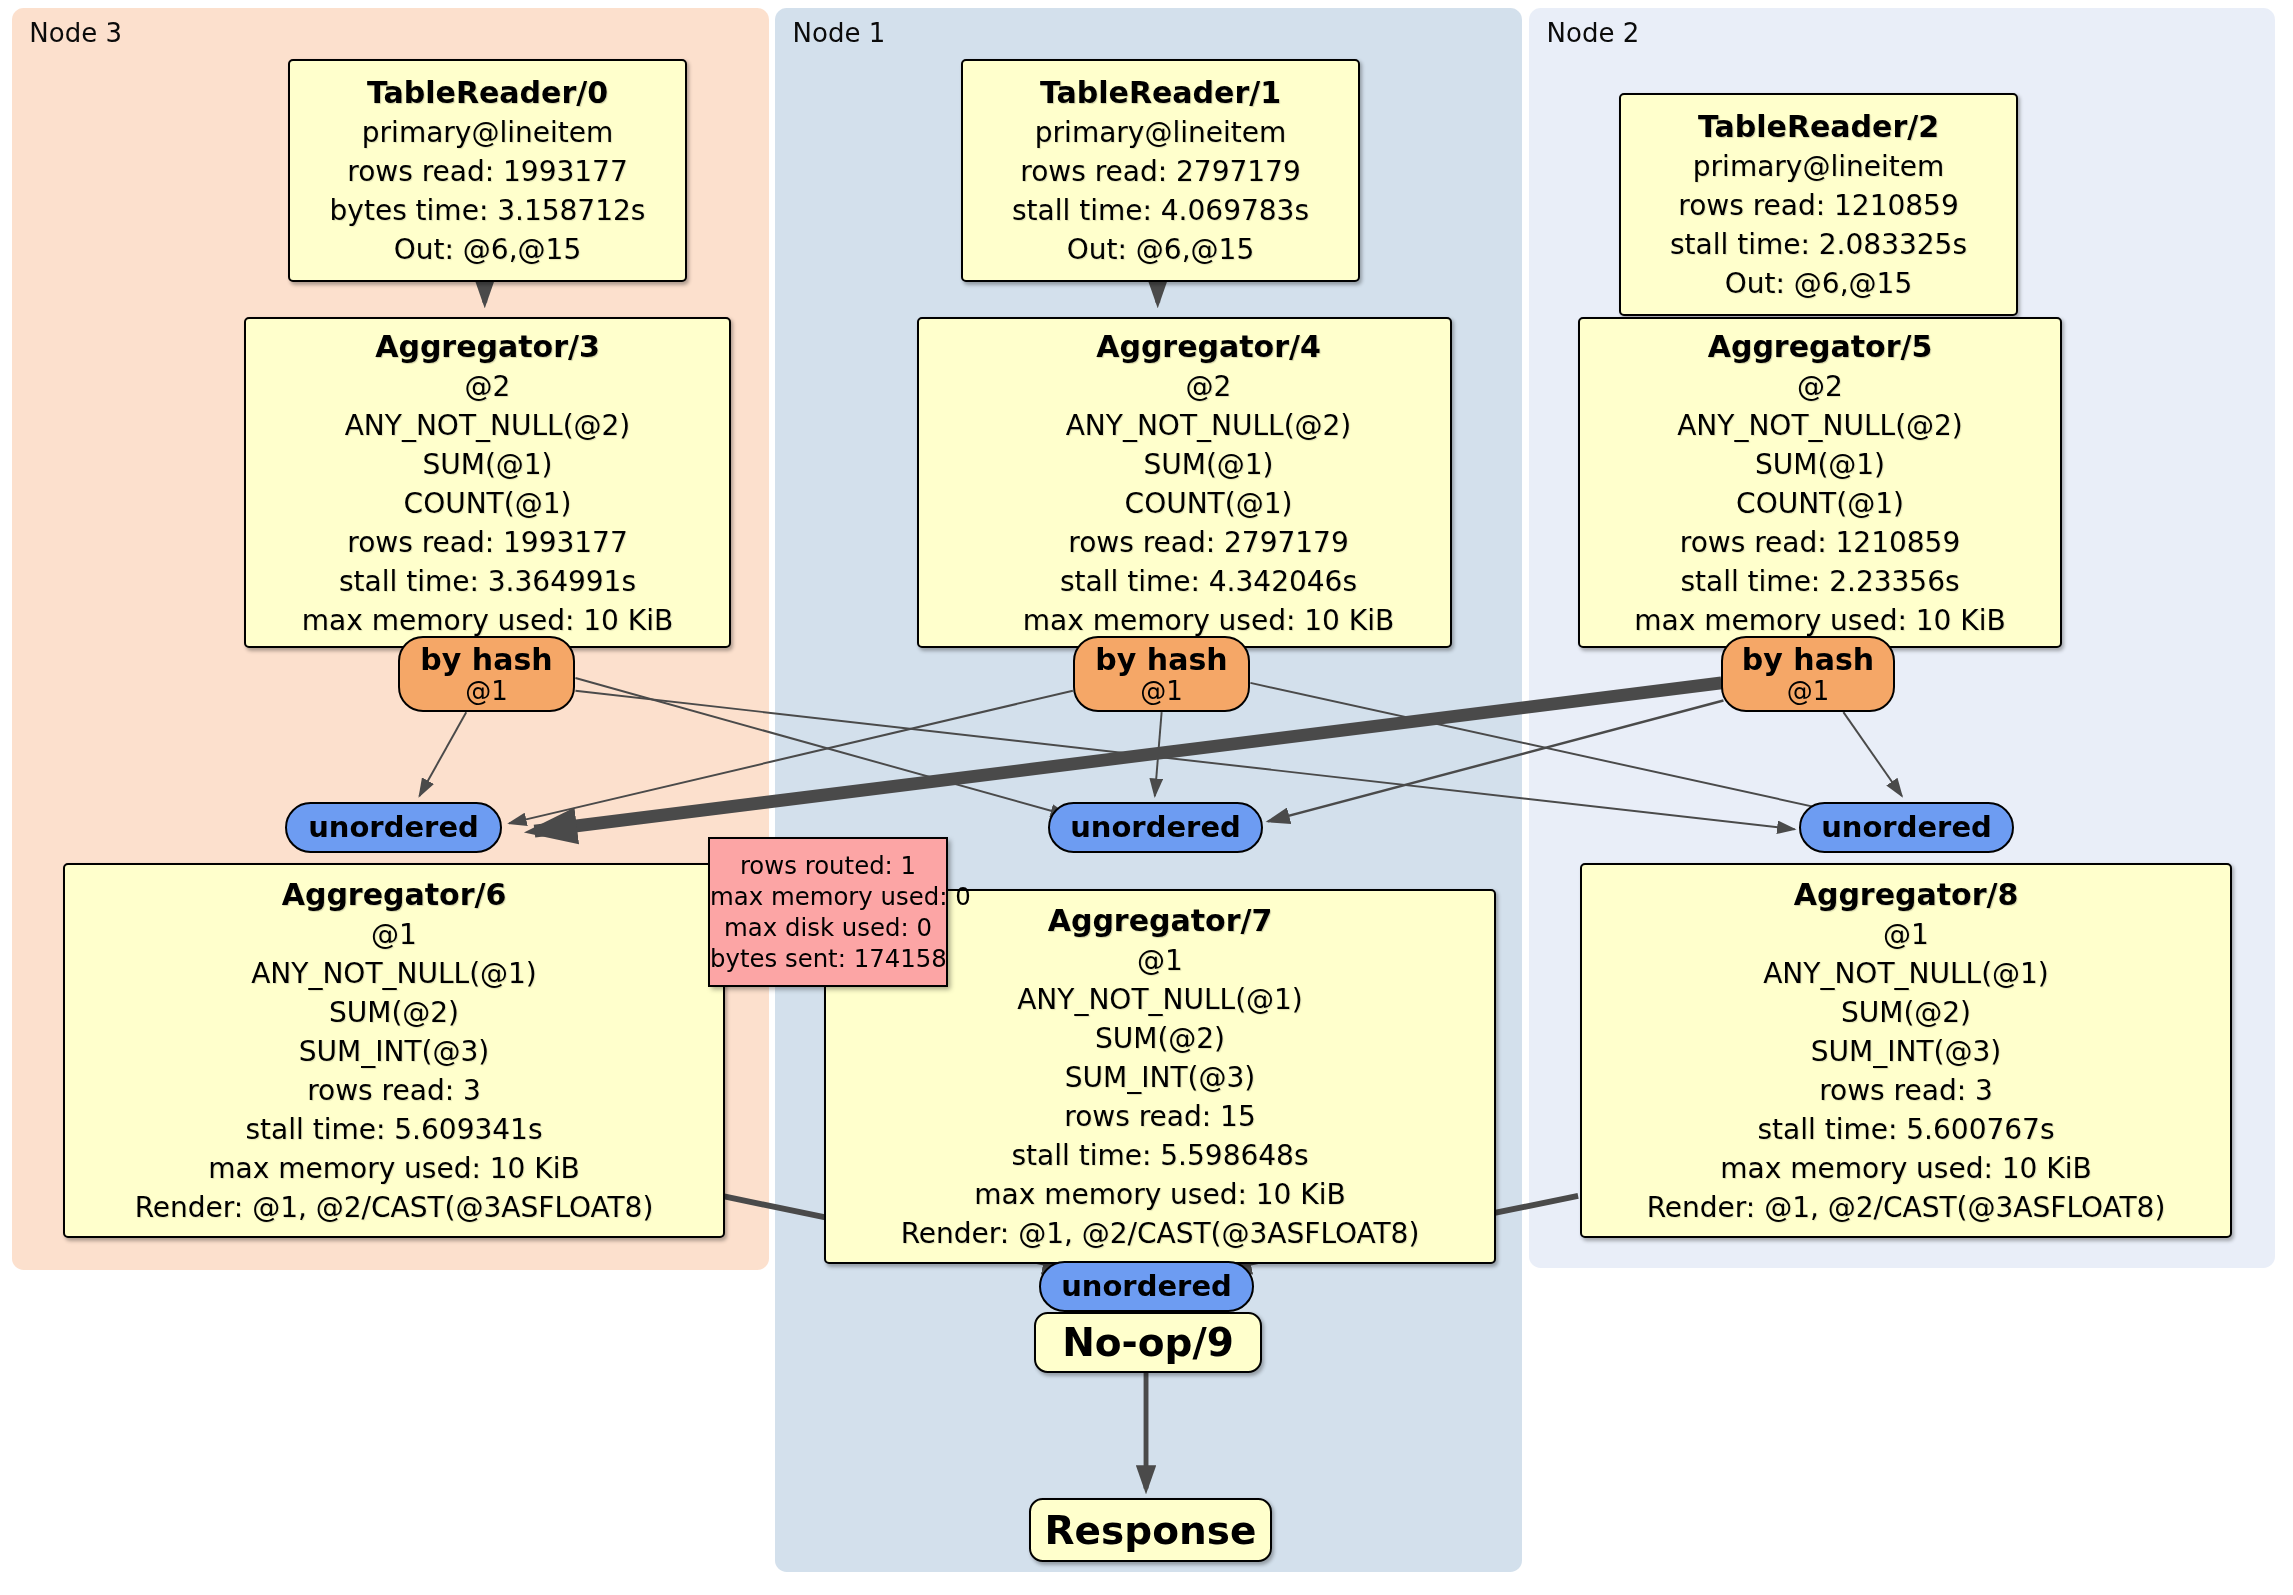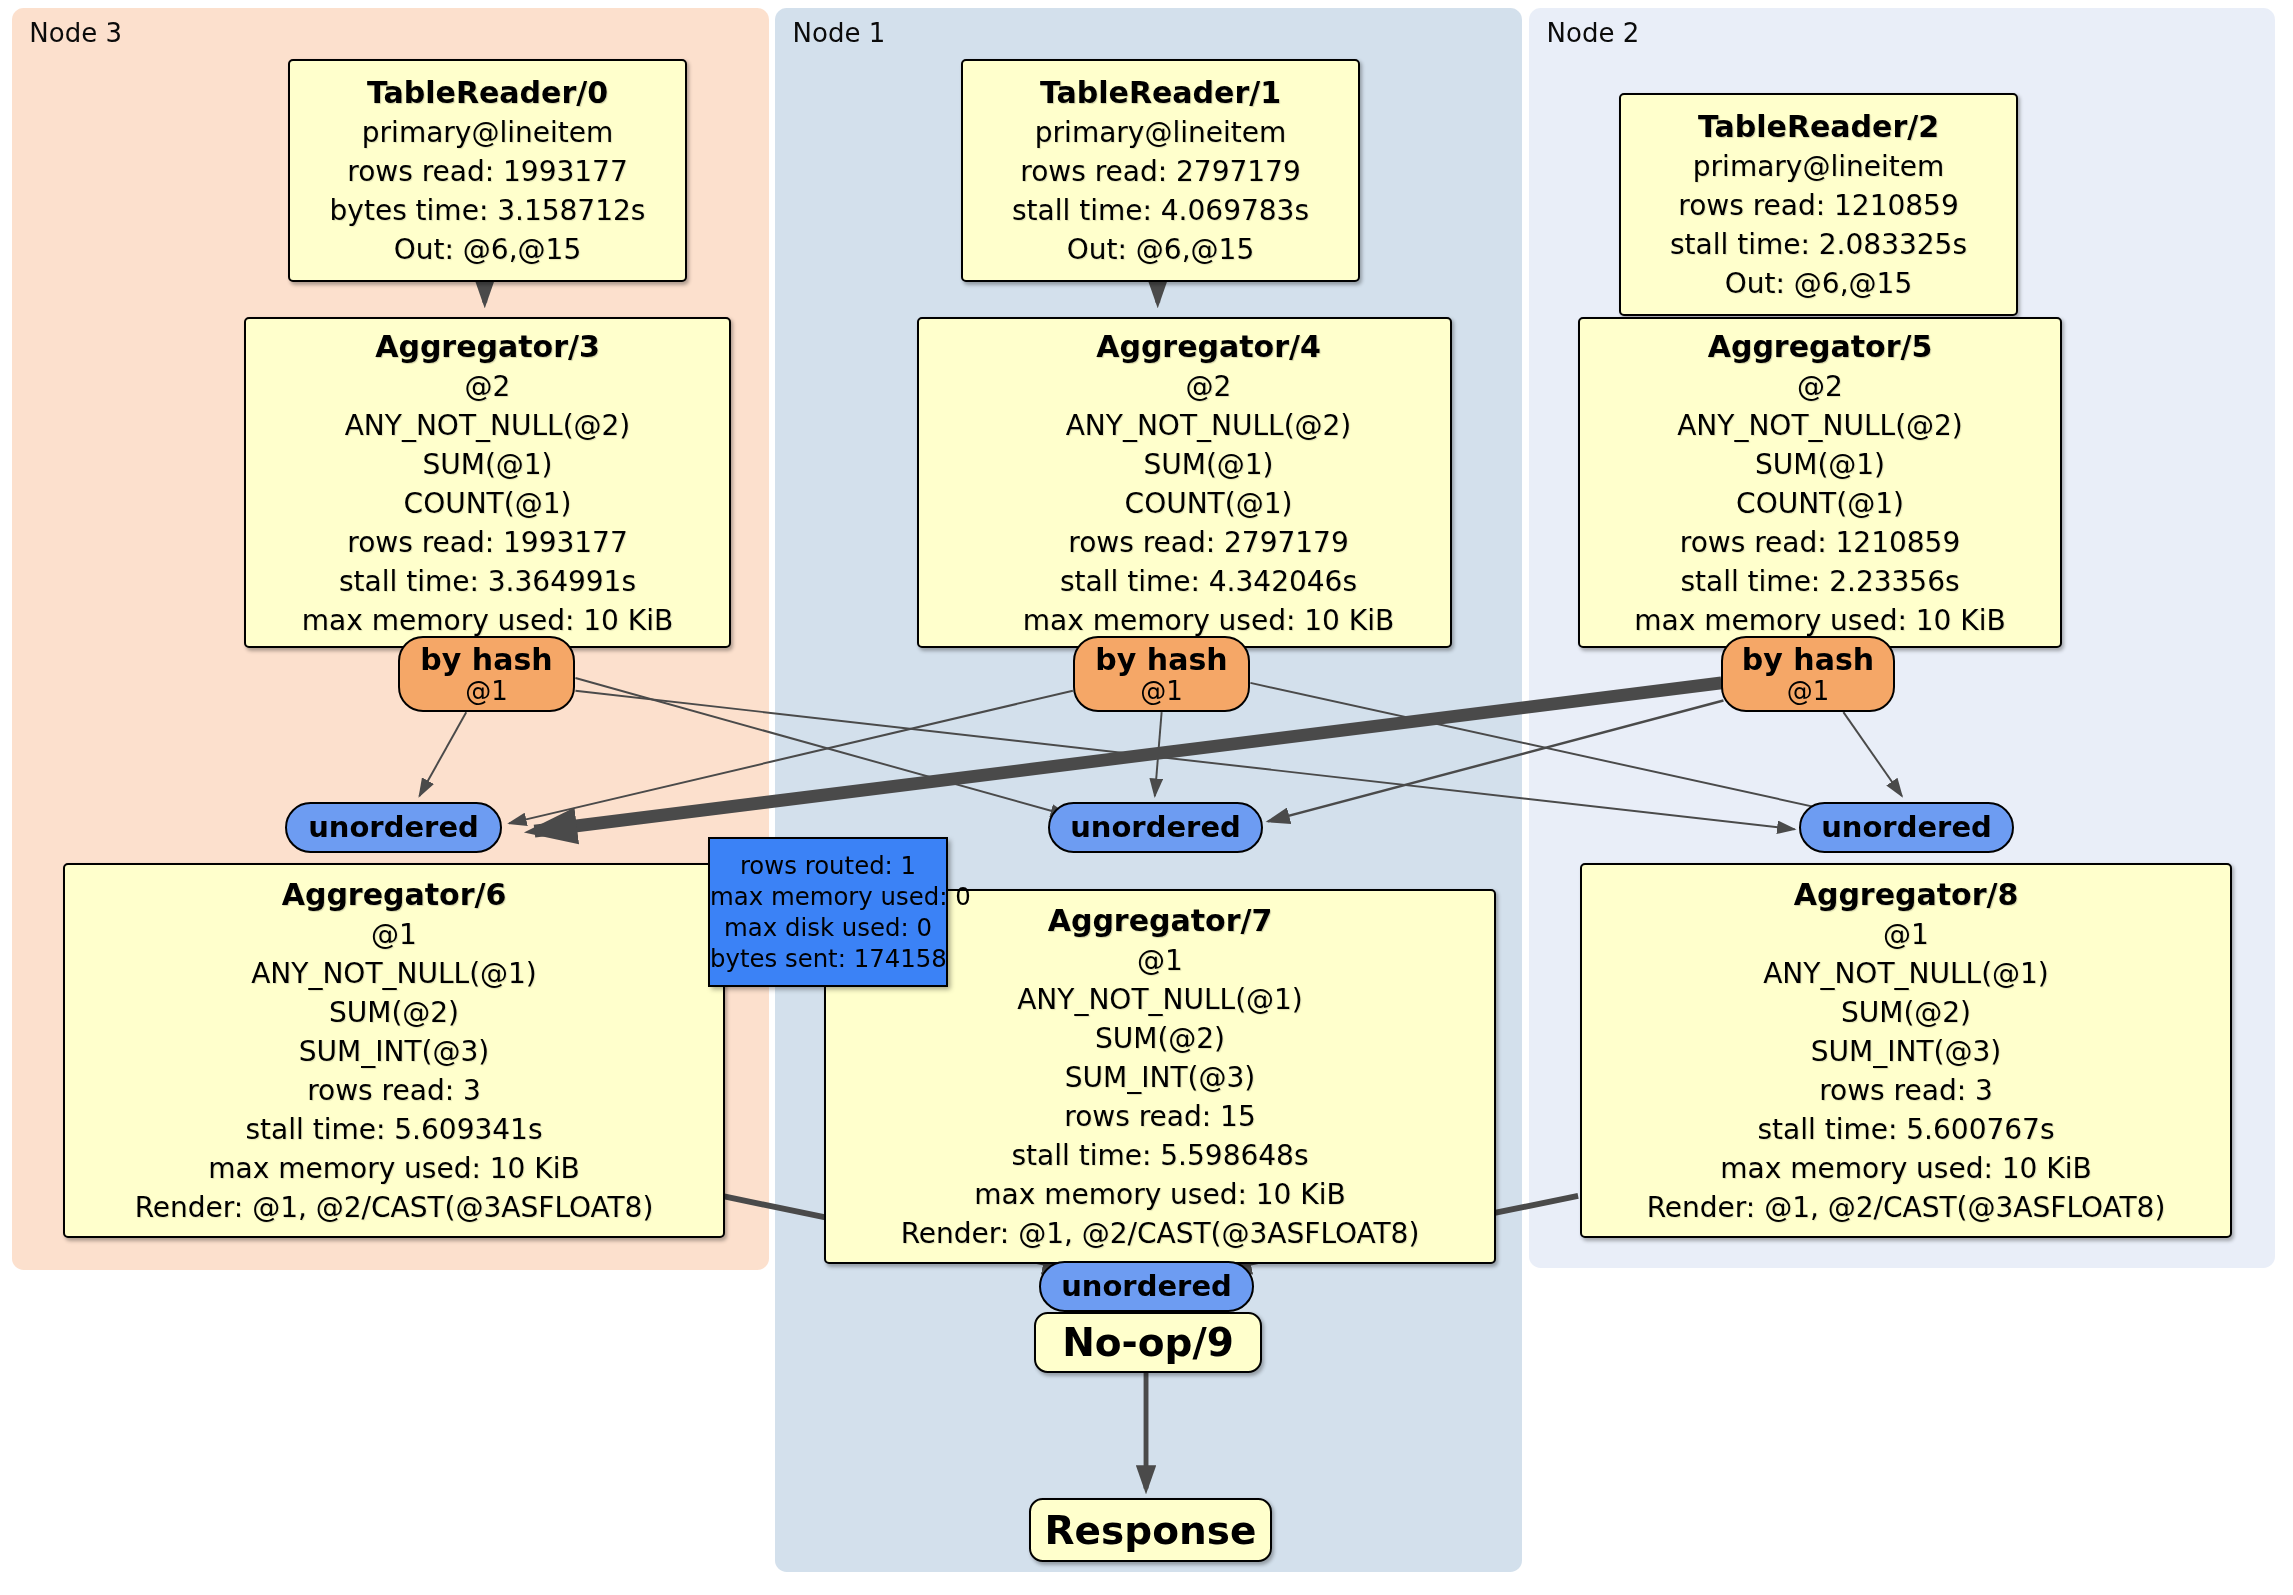--- a/index.html
+++ b/index.html
@@ -29,21 +29,21 @@
   .sync{
     position:absolute;background:#6d9cf2;border:2.9px solid #000;border-radius:26px;
     z-index:12;text-align:center;font-weight:bold;font-size:29px;box-sizing:border-box;
   }
   .noop-box,.resp-box{
     position:absolute;background:#ffffcc;border:2.9px solid #000;border-radius:13.7px;
     box-shadow:2px 2.9px 3.9px rgba(0,0,0,0.3);z-index:10;text-align:center;
     font-weight:bold;display:flex;align-items:center;justify-content:center;
   }
   .tooltip{
-    position:absolute;left:708px;top:837px;width:236px;height:146px;background:#3b82f6;
+    position:absolute;left:708px;top:837px;width:236px;height:146px;background:#fca5a5;
     border:2px solid #000;z-index:20;text-align:center;display:flex;flex-direction:column;
     justify-content:center;box-shadow:2.9px 2.9px 4.9px rgba(0,0,0,0.35);
   }
   .tooltip-line{font-size:24.4px;line-height:31px;white-space:nowrap;}
 </style>
 </head>
 <body>
 
 <div id="stage">
 

